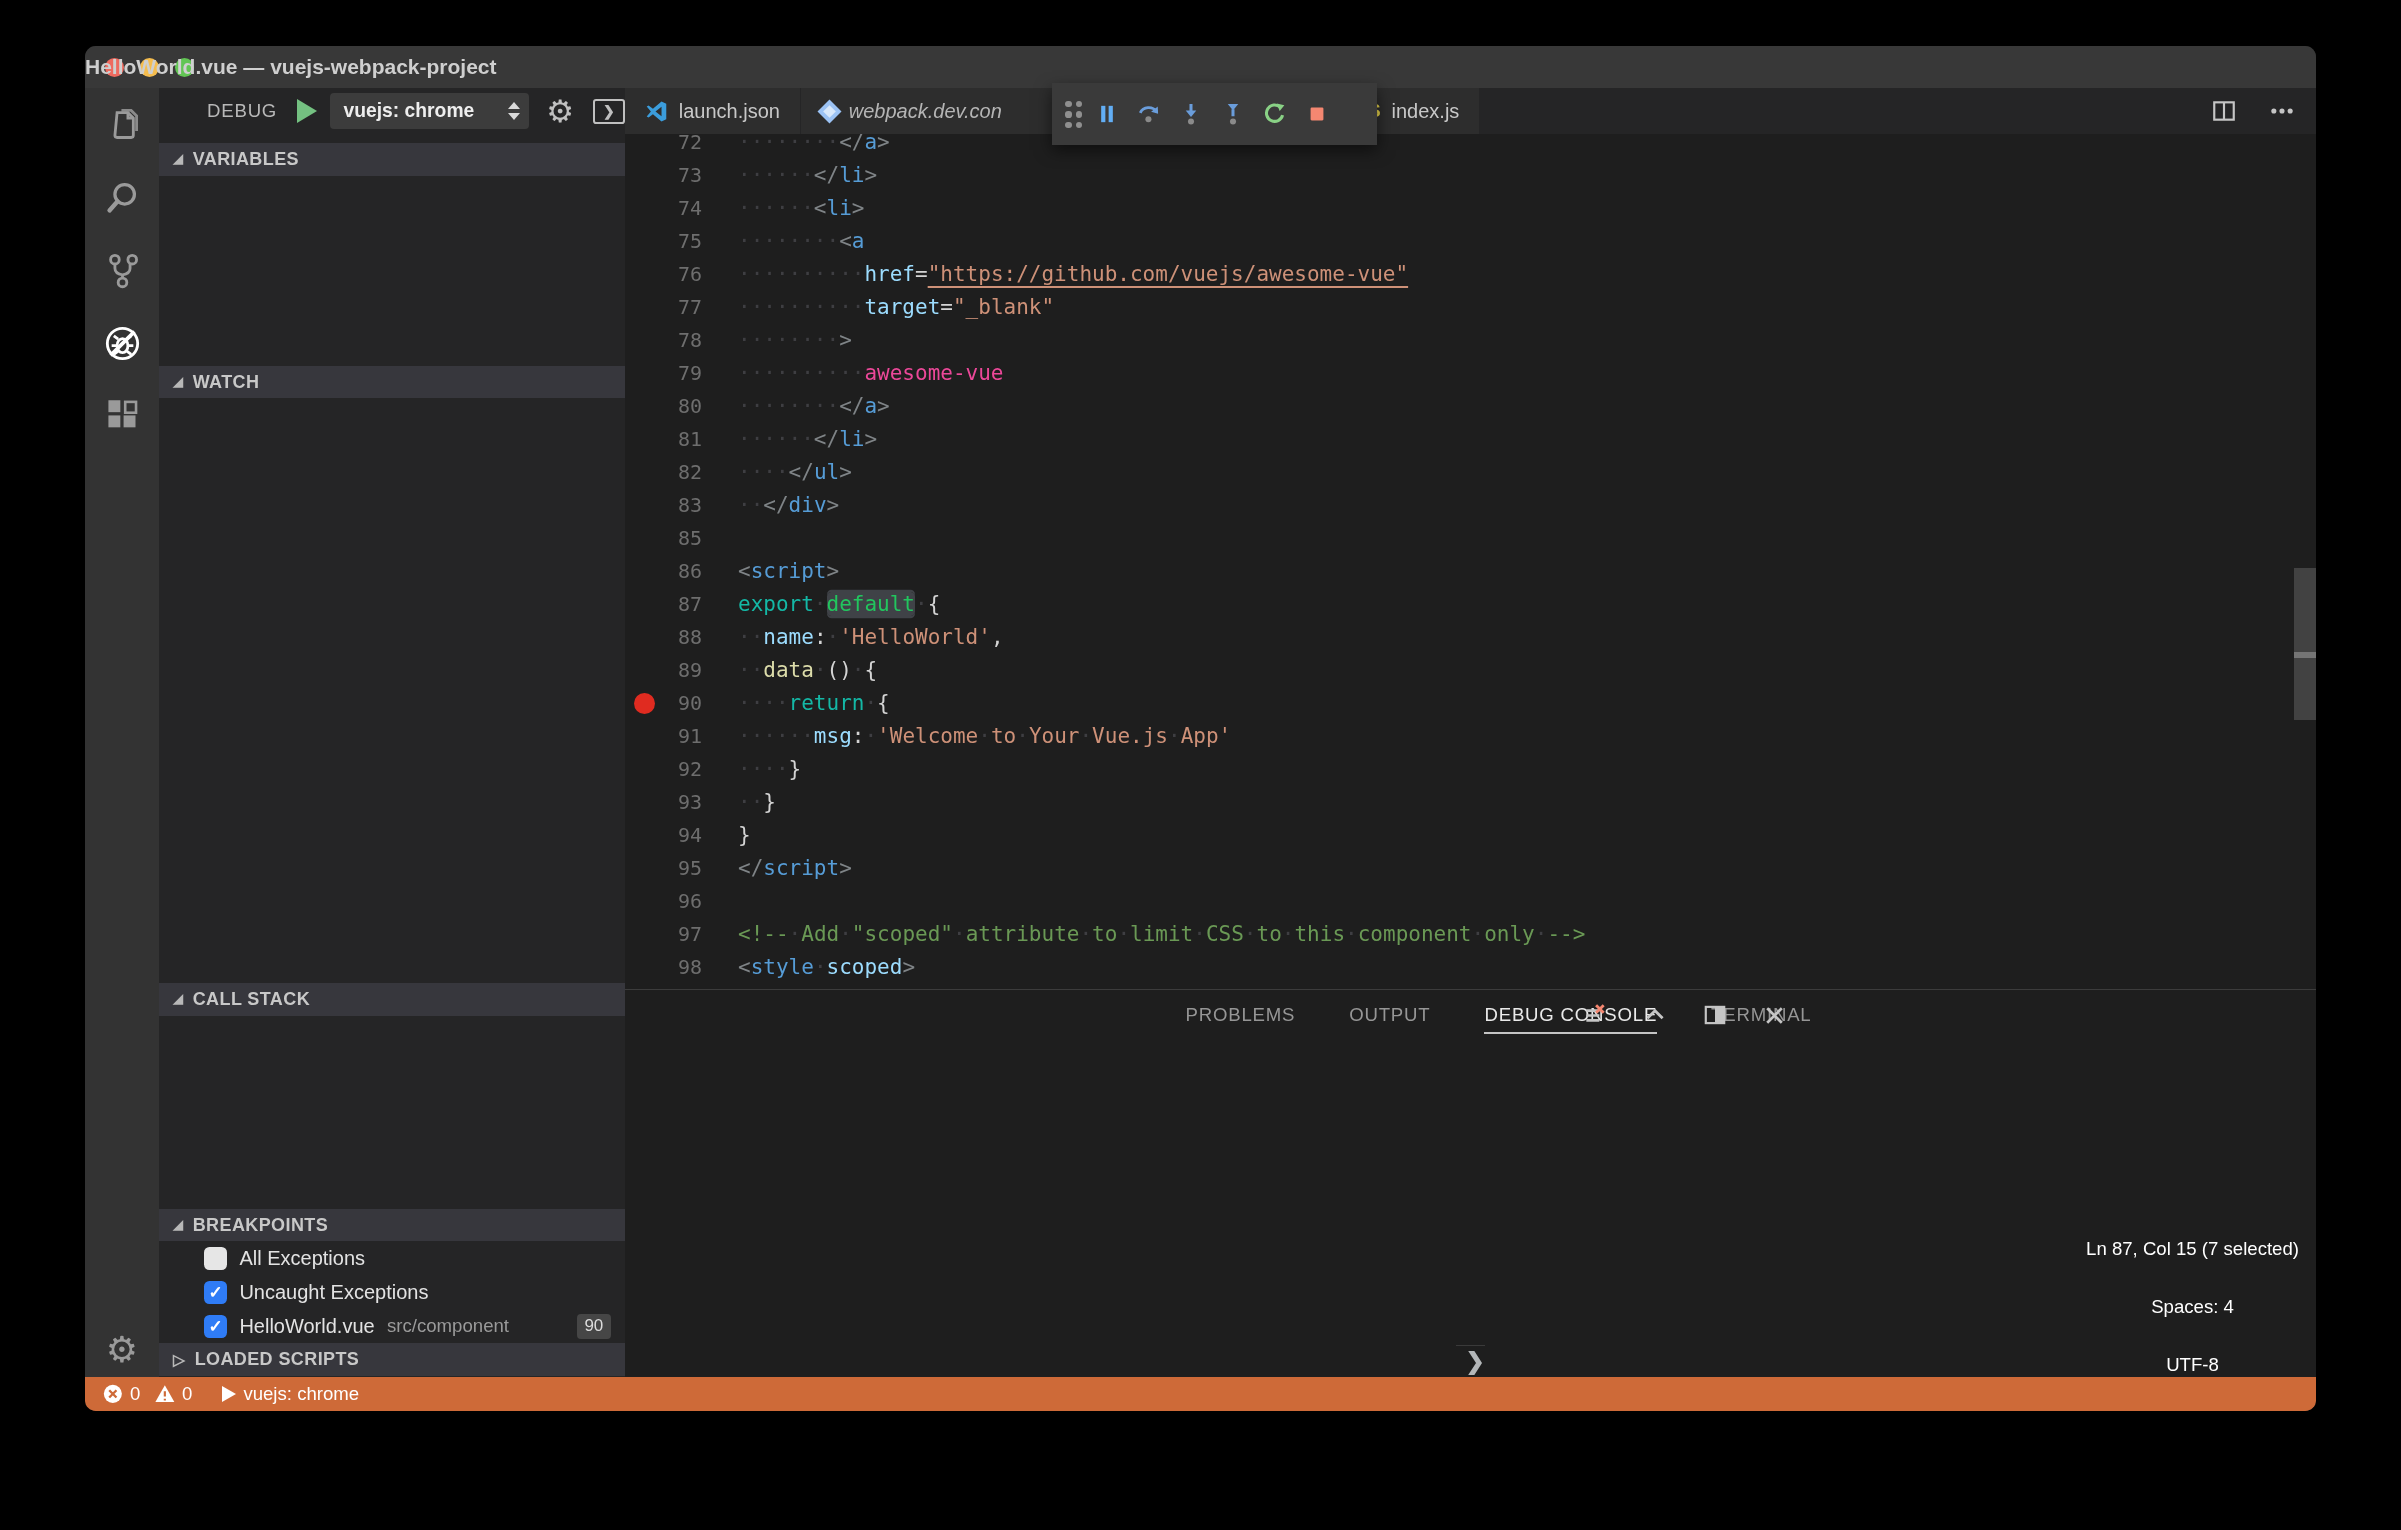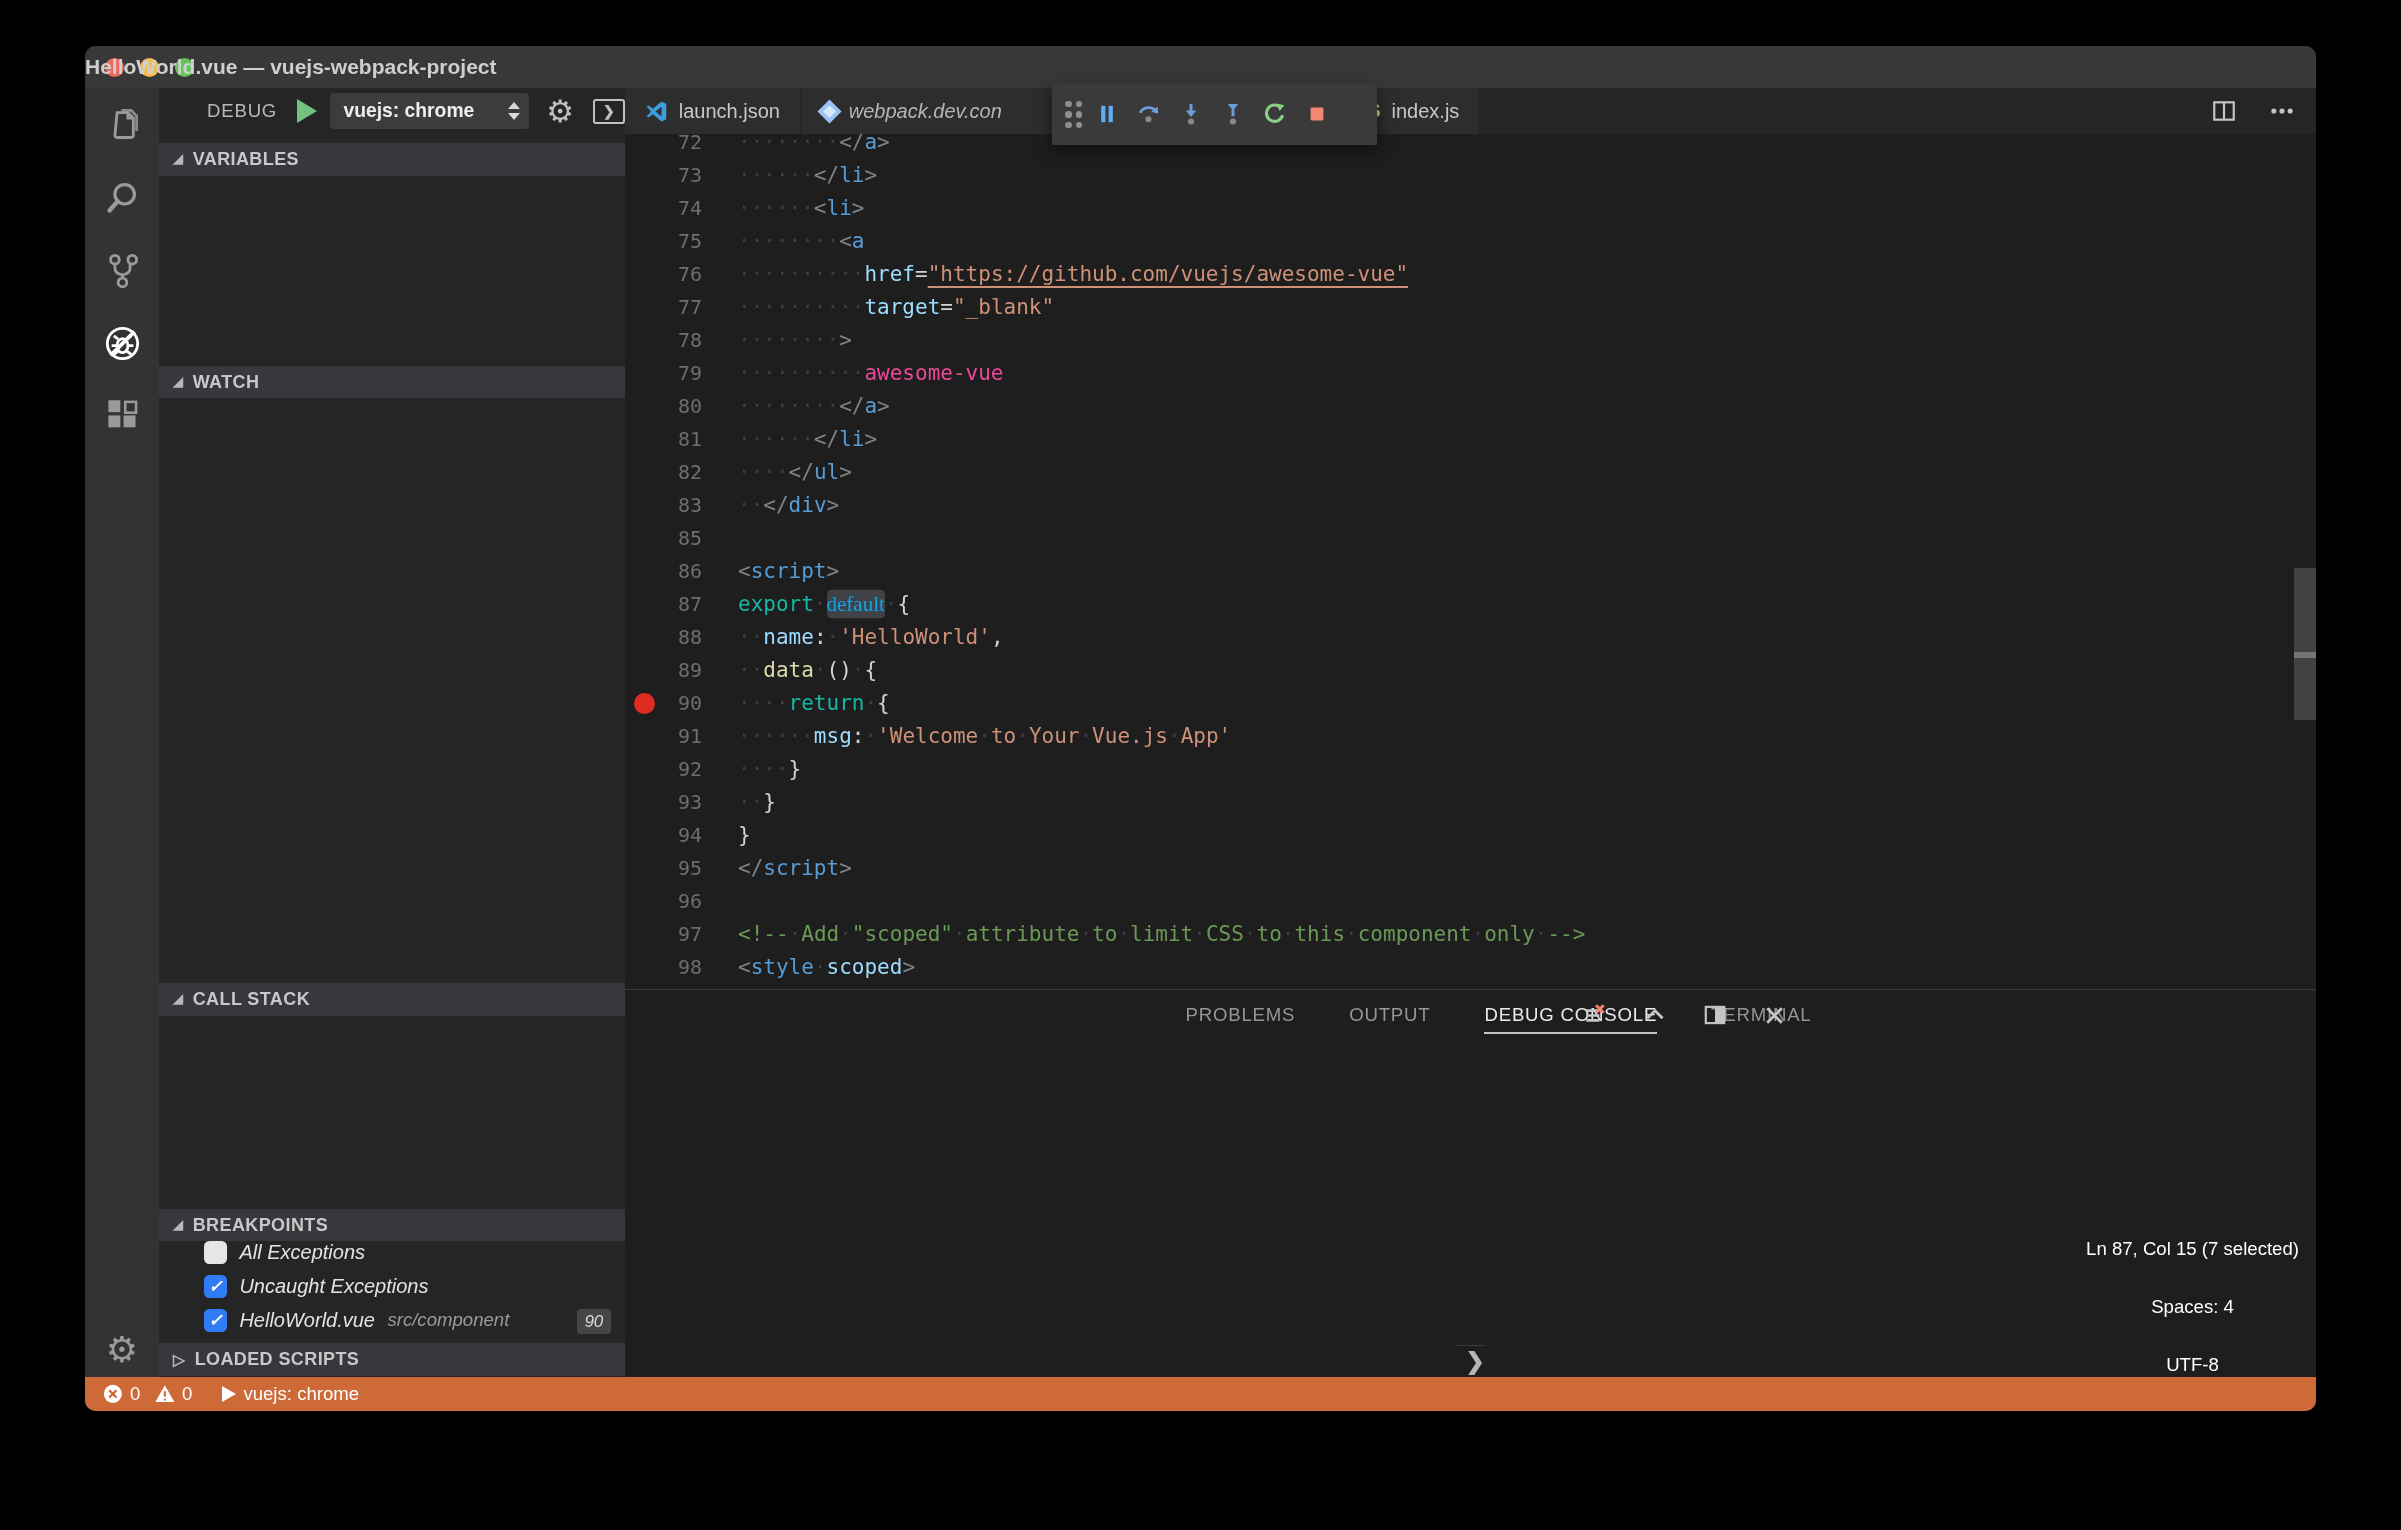--- a/index.html
+++ b/index.html
@@ -42,21 +42,21 @@
      font-size:14px; display:flex; align-items:center; justify-content:center; font-weight:bold; cursor:pointer; }
 
   .gap12 { height:9.3px; flex:none; }
   .sec-h { height:32.5px; flex:none; background:#37373d; display:flex; align-items:center; padding-left:14px; gap:9.3px;
     color:#c8c8c8; font-size:18px; font-weight:bold; letter-spacing:0.4px; cursor:pointer; }
   .tw-open { color:#b8b8b8; font-size:13px; transform:translateY(-0.8px); }
   .tw-closed { color:#b8b8b8; font-size:15.5px; }
   .sec-body { flex:none; }
   .body-vars { height:190px; } .body-watch { height:585px; } .body-cs { height:193px; }
 
-  .bp-item { height:34px; flex:none; display:flex; align-items:flex-start; padding:0 14px 0 45px; font-size:20px; color:#e3e3e3; cursor:pointer;font-style:italic; }
+  .bp-item { height:34px; flex:none; display:flex; align-items:center; padding:0 14px 0 45px; font-size:20px; color:#e3e3e3; cursor:pointer; }
   .cb { width:23px; height:23px; border-radius:5.4px; margin-right:12.4px; flex:none; display:flex; align-items:center; justify-content:center;
       font-size:17px; font-weight:bold; color:#fff; }
   .cb.on { background:#2f7cf6; } .cb.off { background:#e6e6e6; }
   .bp-path { color:#9a9a9a; font-size:18.6px; margin-left:12.4px; }
   .bp-badge { margin-left:auto; background:#464646; color:#dcdcdc; border-radius:3.9px; font-size:17px; padding:2.3px 7.7px; }
 
   
   .editorcol { flex:1; display:flex; flex-direction:column; min-width:0; background:#1e1e1e; }
   .tabbar { height:46px; flex:none; background:#252526; display:flex; position:relative; }
   .tab { height:46px; display:flex; align-items:center; padding:0 20px; gap:10.8px; background:#2d2d2d;
@@ -78,21 +78,21 @@
   .lines { position:absolute; left:0; top:-8.5px; right:21.7px; }
   .cl { display:flex; height:33px; line-height:33px; font-family:"DejaVu Sans Mono", monospace; font-size:21px; white-space:pre; }
   .gut { width:113px; flex:none; text-align:right; padding-right:36px; color:#6e6e6e; font-size:20px; position:relative; }
   .gut.bp::before { content:""; position:absolute; left:9.3px; top:6.2px; width:21px; height:21px; border-radius:50%; background:#e02b20; }
   .codeln { flex:1; }
   .tk-ws { color:#3e3e42; } .tk-pun { color:#7f8487; } .tk-tag { color:#569cd6; }
   .tk-attr { color:#9cdcfe; } .tk-op { color:#d4d4d4; } .tk-str { color:#ce9178; }
   .tk-strU { color:#ce9178; text-decoration:underline; text-underline-offset:5.4px; }
   .tk-kw { color:#14b8a6; } .tk-prop { color:#9cdcfe; } .tk-fn { color:#dcdcaa; }
   .tk-brc { color:#d4d4d4; } .tk-txt { color:#ec4899;text-align:right; } .tk-cmt { color:#6a9955; }
-  .tk-kwsel { color:#0ea5e9; background:#3f4247; border-radius:4.6px; box-shadow:0 2.3px 0 #3f4247, 0 -2.3px 0 #3f4247;font-family:Liberation Serif, serif; }
+  .tk-kwsel { color:#22c55e; background:#3f4247; border-radius:4.6px; box-shadow:0 2.3px 0 #3f4247, 0 -2.3px 0 #3f4247; }
 
   .vscroll { position:absolute; right:0; top:0; bottom:0; width:21.7px; }
   .vthumb { position:absolute; top:434px; height:152px; left:0; right:0; background:#424242; }
   .vmark { position:absolute; top:518px; height:6.2px; left:0; right:0; background:#757575; }
 
   
   .panel { height:388px; flex:none; border-top:1.5px solid #3c3c3c; display:flex; flex-direction:column; background:#1e1e1e;align-items:center; }
   .panel-tabs { height:50px; flex:none; display:flex; align-items:center; padding-left:56px; gap:54px; position:relative; }
   .ptab { font-size:18.6px; letter-spacing:0.8px; color:#969696; cursor:pointer; height:50px; line-height:50px; position:relative; }
   .ptab.active { color:#eaeaea; }

